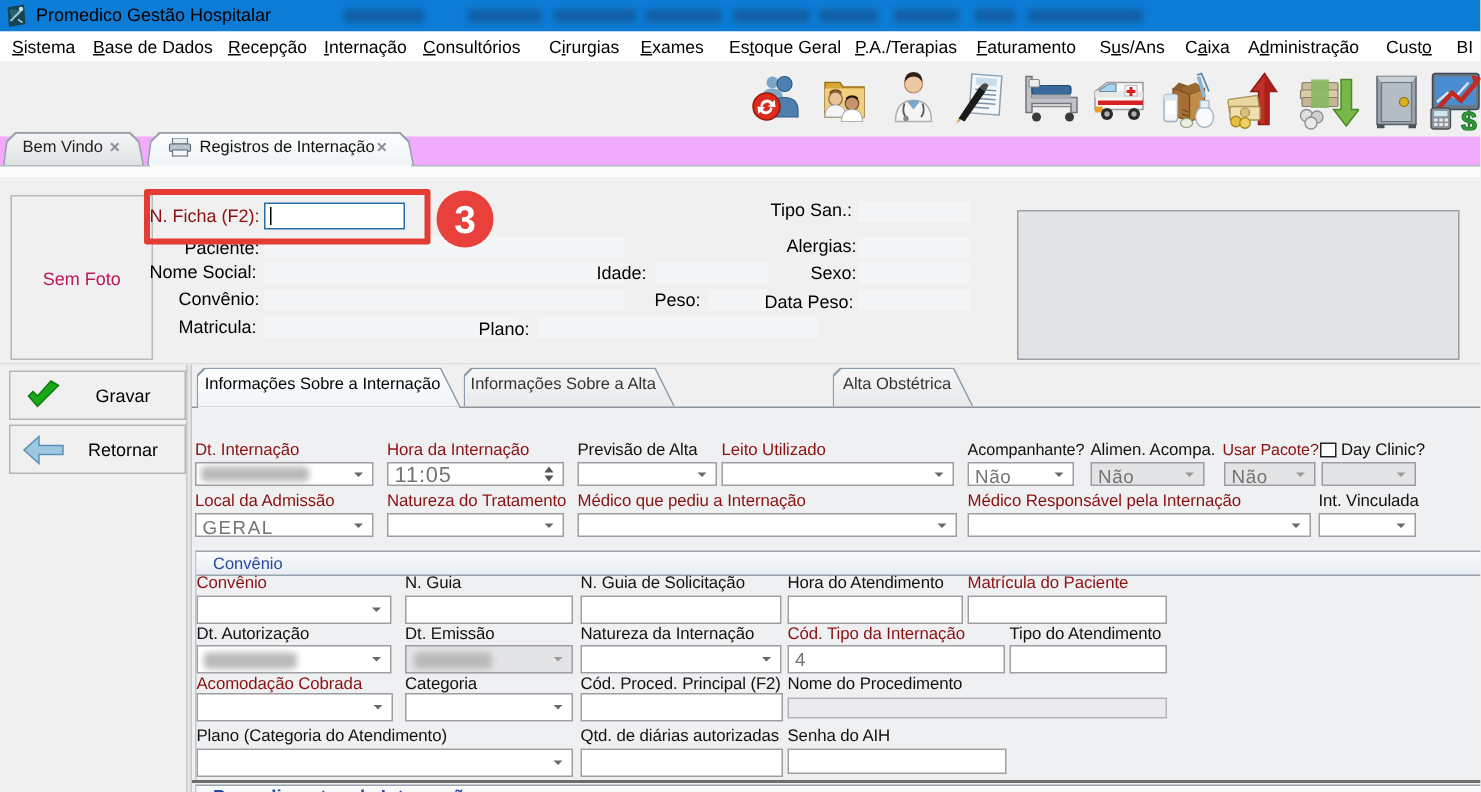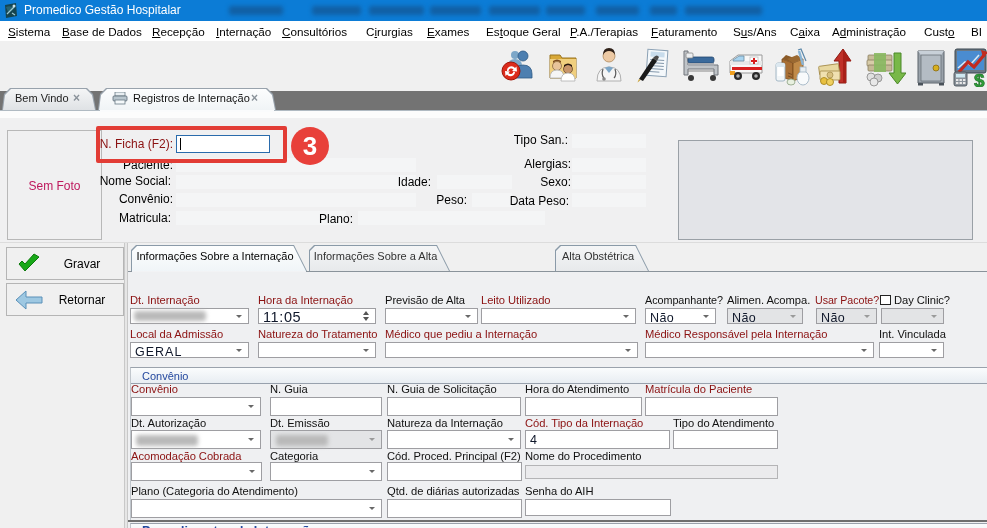--- a/index.html
+++ b/index.html
@@ -1,34 +1,34 @@
 <!DOCTYPE html>
 <html><head>
 <meta charset="utf-8">
 <style>
 * { margin:0; padding:0; box-sizing:border-box; }
 html,body { width:987px; height:528px; overflow:hidden; }
 body { font-family:"Liberation Sans", sans-serif; font-size:12px; color:#000; background:#f0f0f0; position:relative; }
 
 
 #titlebar { position:absolute; left:0; top:0; width:987px; height:21px; background:#0c7cd6; }
-#titletext { position:absolute; left:24px; top:3px; font-size:12px; color:#ffffff; }
+#titletext { position:absolute; left:24px; top:3px; font-size:12px; color:#000000; }
 .blurblob { position:absolute; top:6px; height:9px; background:#1160a5; filter:blur(2px); border-radius:2px; }
 
 
 #menubar { position:absolute; left:0; top:21px; width:987px; height:20px; background:#ffffff; }
 .mi { position:absolute; top:4px; font-size:11.7px; color:#000; white-space:nowrap; }
 .mi u { text-decoration:underline; }
 
 
 #toolbar { position:absolute; left:0; top:41px; width:987px; height:50px; background:#f0f0f0; }
 #toolbar svg { position:absolute; top:6px; }
 
 
-#doctabs { position:absolute; left:0; top:91px; width:987px; height:19px; background:#737373; }
+#doctabs { position:absolute; left:0; top:91px; width:987px; height:19px; background:#f0abfc; }
 .dtabo { position:absolute; top:-3px; height:22px; background:#98a2ac; clip-path:polygon(0 100%, 2px 6px, 8px 0, calc(100% - 9px) 0, calc(100% - 3px) 6px, 100% 100%); }
 .dtabi { position:absolute; left:1px; top:1px; right:1px; bottom:0; clip-path:polygon(0 100%, 2px 6px, 8px 0, calc(100% - 9px) 0, calc(100% - 3px) 6px, 100% 100%); }
 .dtx { color:#8a929a; font-size:12px; font-weight:bold; position:absolute; top:3px; }
 #contentstrip { position:absolute; left:0; top:110px; width:987px; height:8px; background:#fcfcfc; border-top:1px solid #b0bac2; }
 
 
 #patient { position:absolute; left:0; top:118px; width:987px; height:125px; background:#f0f0f1; border-bottom:1px solid #dcdcdc; }
 .plabel { position:absolute; font-size:12px; color:#000; text-align:right; white-space:nowrap; }
 .pfield { position:absolute; background:#f4f5f6; }
 #semfoto { position:absolute; left:7px; top:12px; width:95px; height:110px; border:1px solid #b8b8b8; }
@@ -55,21 +55,21 @@
 
 .group { position:absolute; left:2px; width:817px; background:#eff0f2; border:1px solid #c0c6cc; border-top-color:#9aa2ac; }
 .ghead { position:absolute; left:0; top:0; right:0; height:16px; background:linear-gradient(#fafcfd,#e8edf2); border-bottom:1px solid #98a1ad; }
 .ghead span { position:absolute; left:11px; top:2px; color:#24489e; font-size:11px; }
 .rlbl { position:absolute; font-size:11.2px; letter-spacing:-0.05px; color:#8b1111; white-space:nowrap; }
 .blbl { position:absolute; font-size:11.2px; letter-spacing:-0.05px; color:#111; white-space:nowrap; }
 .combo, .inputf { position:absolute; background:#fff; border:1px solid #9e9ea2; }
 .combo .arr { position:absolute; right:6px; top:50%; margin-top:-1.5px; width:0; height:0; border-left:3.5px solid transparent; border-right:3.5px solid transparent; border-top:3.5px solid #686868; }
 .dis { background:#e3e4e6 !important; }
 .dis .arr { border-top-color:#9a9a9a; }
-.ctext { position:absolute; left:4px; top:1.5px; font-size:12.5px; letter-spacing:0.4px; color:#0f172a; }
+.ctext { position:absolute; left:4px; top:1.5px; font-size:12.5px; letter-spacing:0.4px; color:#737373; }
 .blurpill { position:absolute; background:#b9b9b9; filter:blur(2px); border-radius:3px; }
 </style>
 </head>
 <body>
 
 <div id="titlebar">
   <svg style="position:absolute;left:3px;top:2px" width="16" height="17" viewBox="0 0 16 17">
     <path d="M2 3 L13 1 L14 14 L3 16 Z" fill="#15444f"></path>
     <path d="M3 5 q4-2 8 1 q-2 4-6 4 Z" fill="#2a6a78" opacity="0.8"></path>
     <path d="M4 12 l7-7 M9 11 l3 2" stroke="#9ec8d2" stroke-width="1.2" fill="none"></path>

